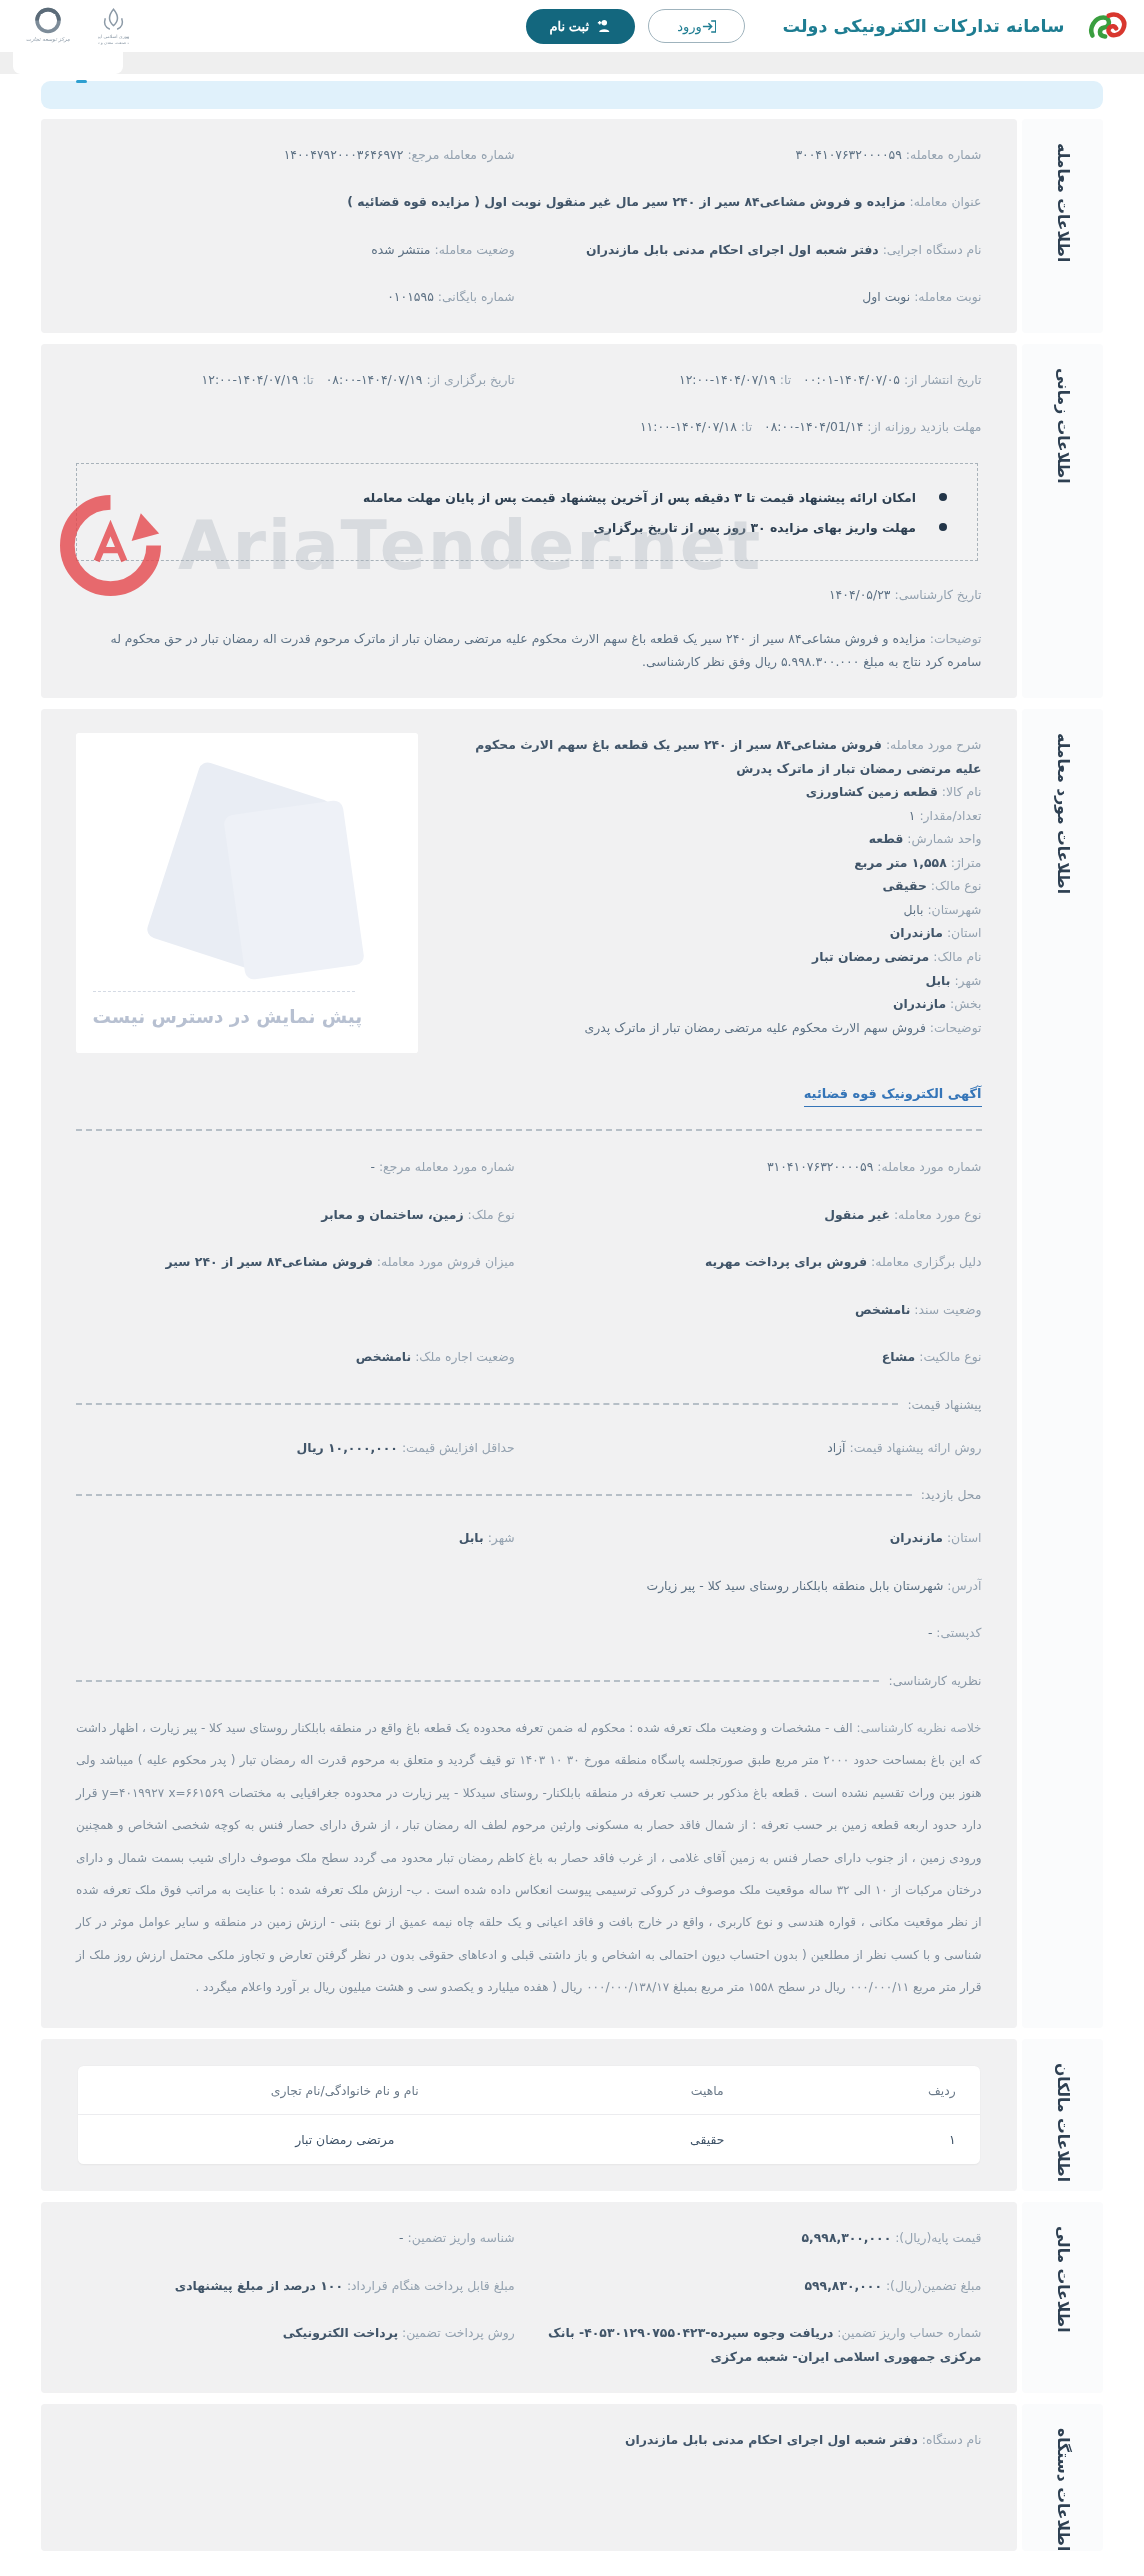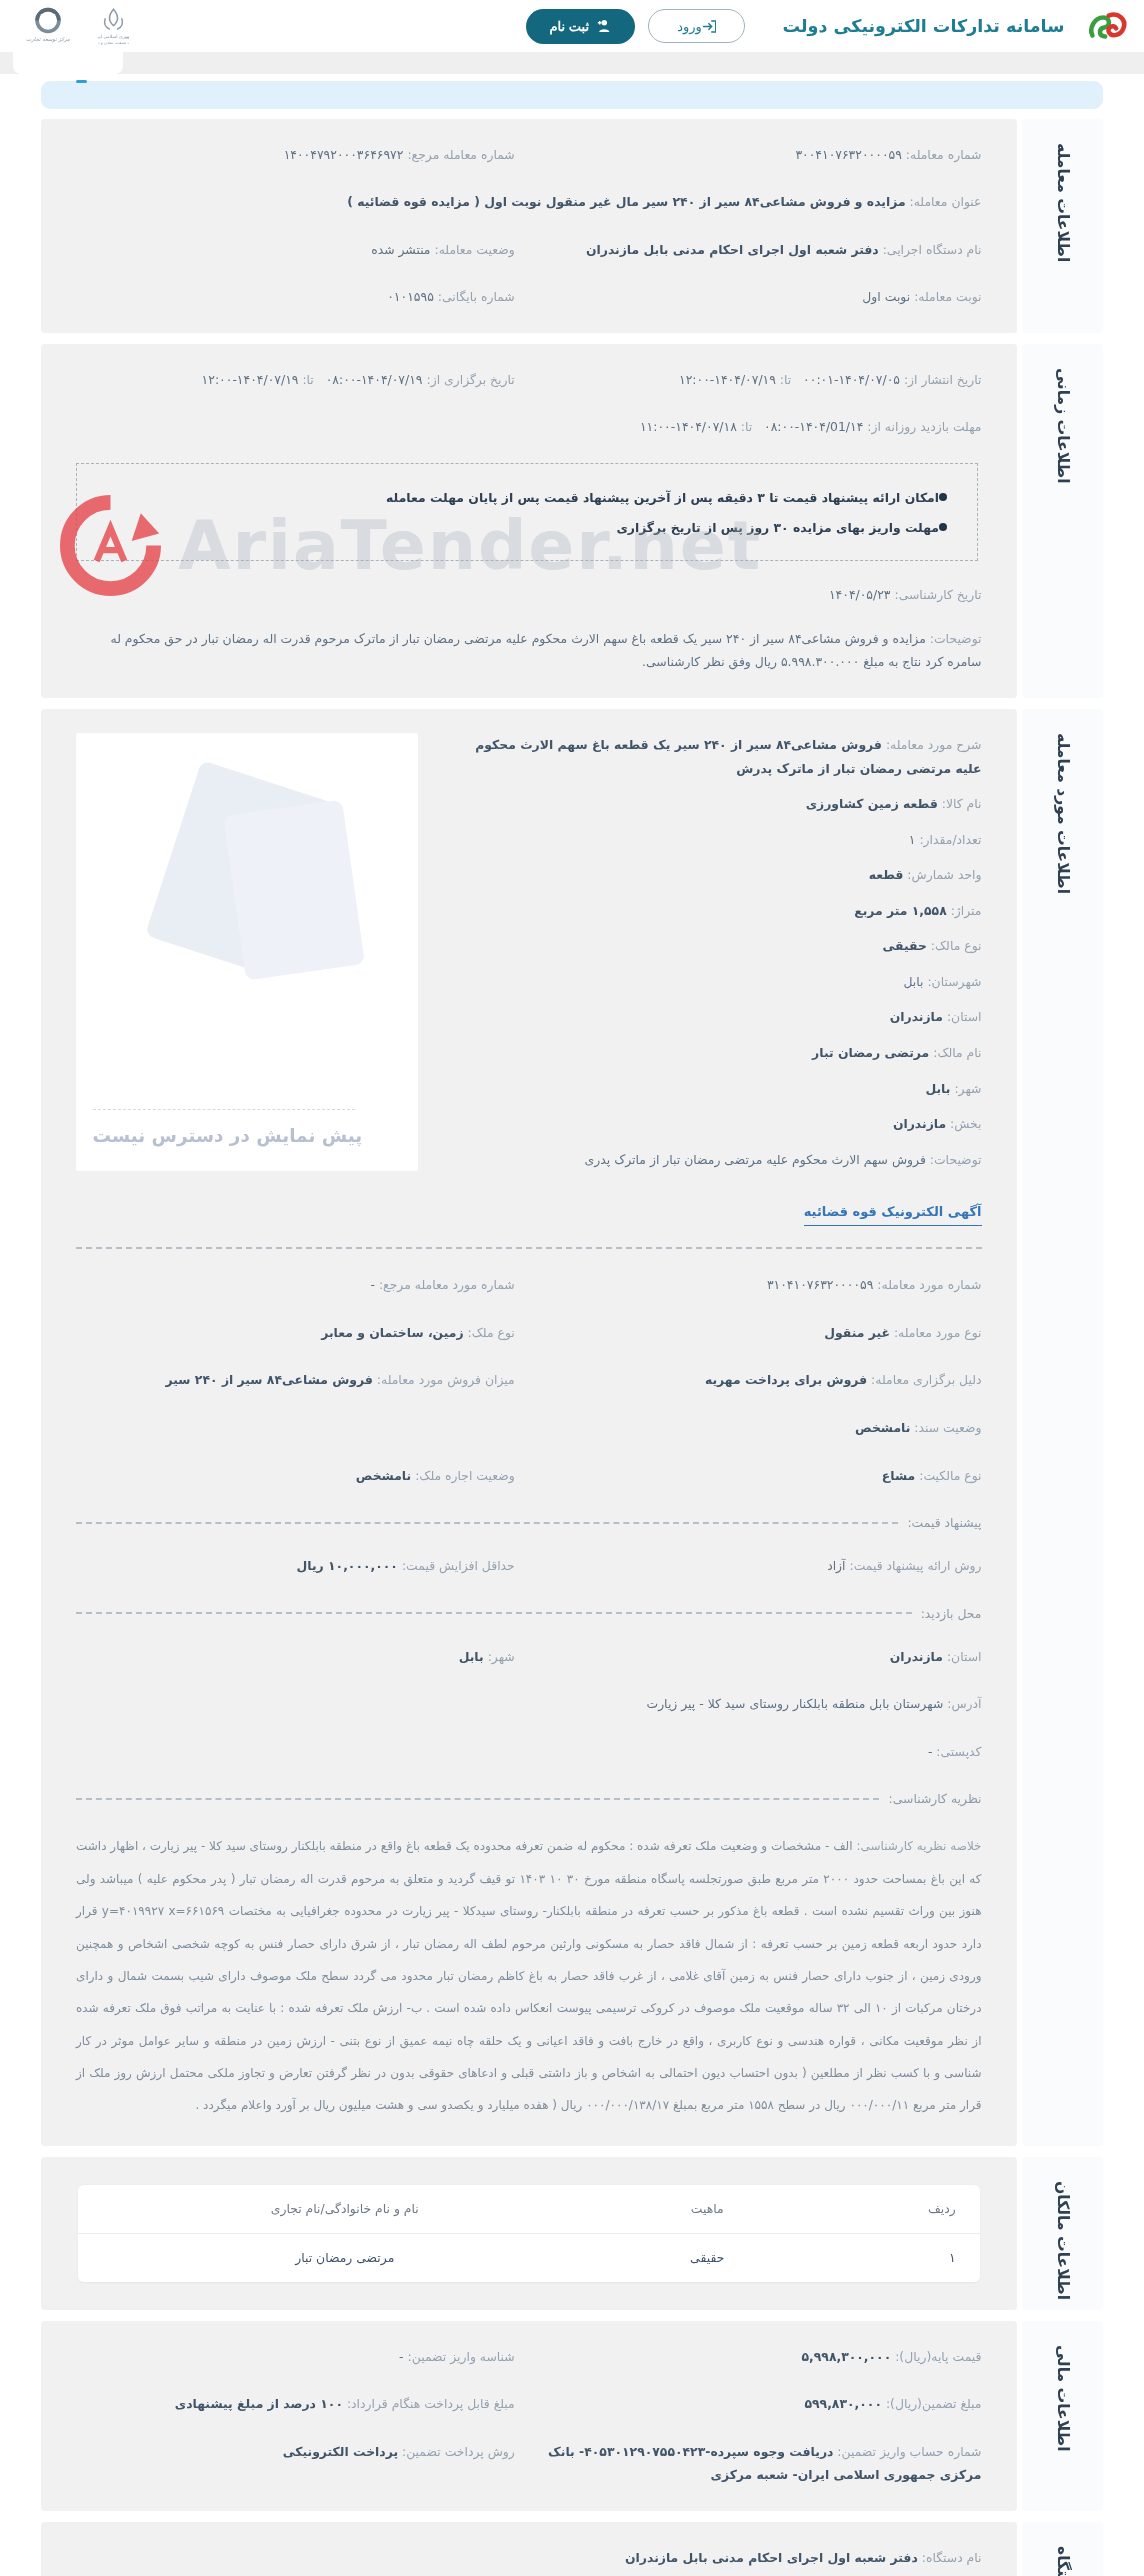--- a/index.html
+++ b/index.html
@@ -35,31 +35,31 @@
 
   .grid2 { display:grid; grid-template-columns:1fr 1fr; column-gap:28px; row-gap:24px; }
   .f { font-size:12.4px; line-height:1.9; }
   .l { color:#94a2b0; }
   .v { color:#415569; font-weight:bold; }
   .v.plain { font-weight:normal; color:#5d7184; }
   .full { grid-column:1 / -1; }
   .gap { height:20px; }
 
   .dashbox { border:1.8px dashed #a8b2ba; padding:18.4px 24px; margin:24px 3.7px 22px 0; }
-  .bullet { display:flex; align-items:center; gap:0; font-size:12.4px; font-weight:bold; color:#2e4052; padding:7.4px 5.5px; }
+  .bullet { display:flex; align-items:center; gap:23px; font-size:12.4px; font-weight:bold; color:#2e4052; padding:7.4px 5.5px; }
   .dot { width:8.3px; height:8.3px; border-radius:50%; background:#223548; flex:0 0 auto; }
 
   .divider { display:flex; align-items:center; gap:9.2px; margin:28px 0 24px 0; color:#8c9aa8; font-size:12.4px; }
   .divider::after { content:""; flex:1; border-top:2.8px dashed #b6bfc7; }
 
   .para { color:#7e8d9c; font-size:12px; line-height:2.7; text-align:justify; }
 
   
   .item-top { display:flex; gap:28px; }
-  .item-fields { flex:1; display:flex; flex-direction:column; gap:12px; }
+  .item-fields { flex:1; display:flex; flex-direction:column; }
   .preview { width:342px; min-height:320px; background:#fff; border-radius:2.8px; flex:0 0 auto;
       display:flex; flex-direction:column; align-items:flex-end; justify-content:flex-end; padding:16.6px; position:relative; overflow:hidden; }
   .doc1,.doc2 { position:absolute; background:#e9edf4; border-radius:9.2px; }
   .doc1 { width:138px; height:184px; top:44px; right:110px; transform:rotate(18deg); }
   .doc2 { width:120px; height:166px; top:74px; right:64px; transform:rotate(-8deg); background:#eef1f7; }
   .prev-line { width:85%; border-top:1.8px dashed #d4dae4; margin-bottom:14.7px; }
   .prev-text { color:#b7c0d1; font-size:18.4px; font-weight:bold; padding-bottom:9.2px; z-index:2; }
 
   .link { color:#3575b8; font-size:13px; font-weight:bold; text-decoration:none; border-bottom:1.8px solid #3575b8; padding-bottom:5.5px; cursor:pointer; }
   .link-wrap { margin:31px 0 5.5px 0; }

